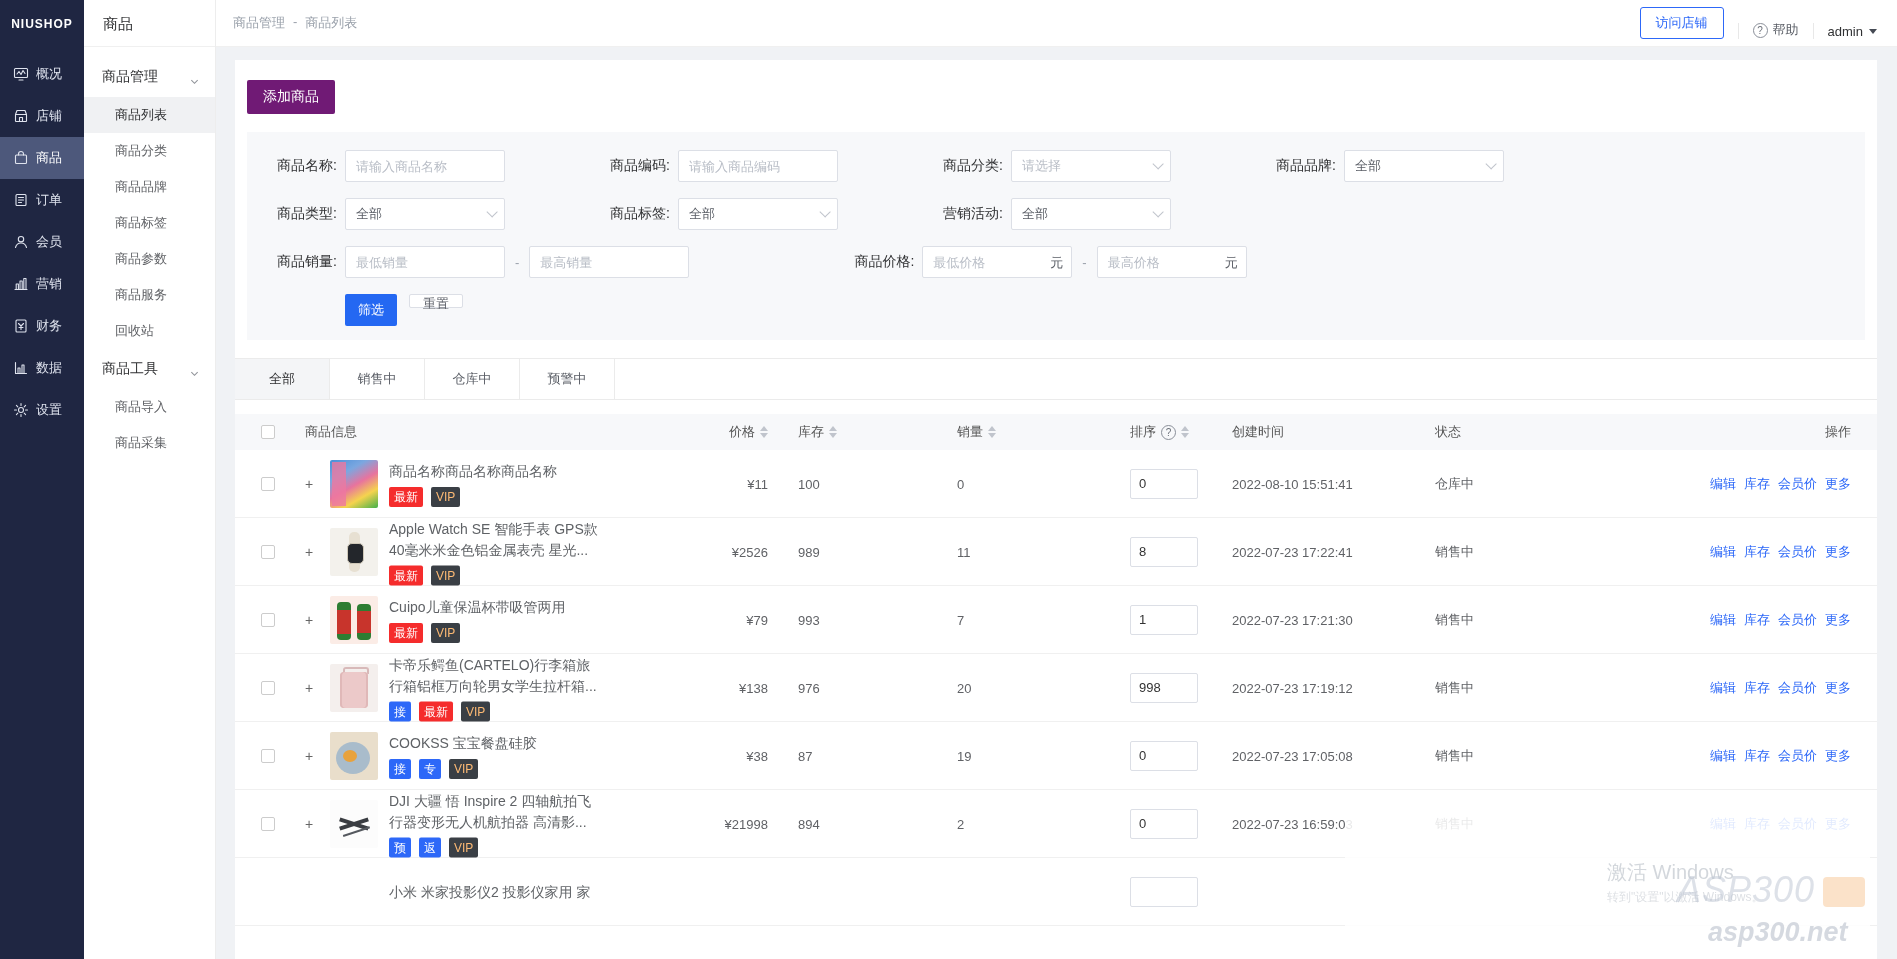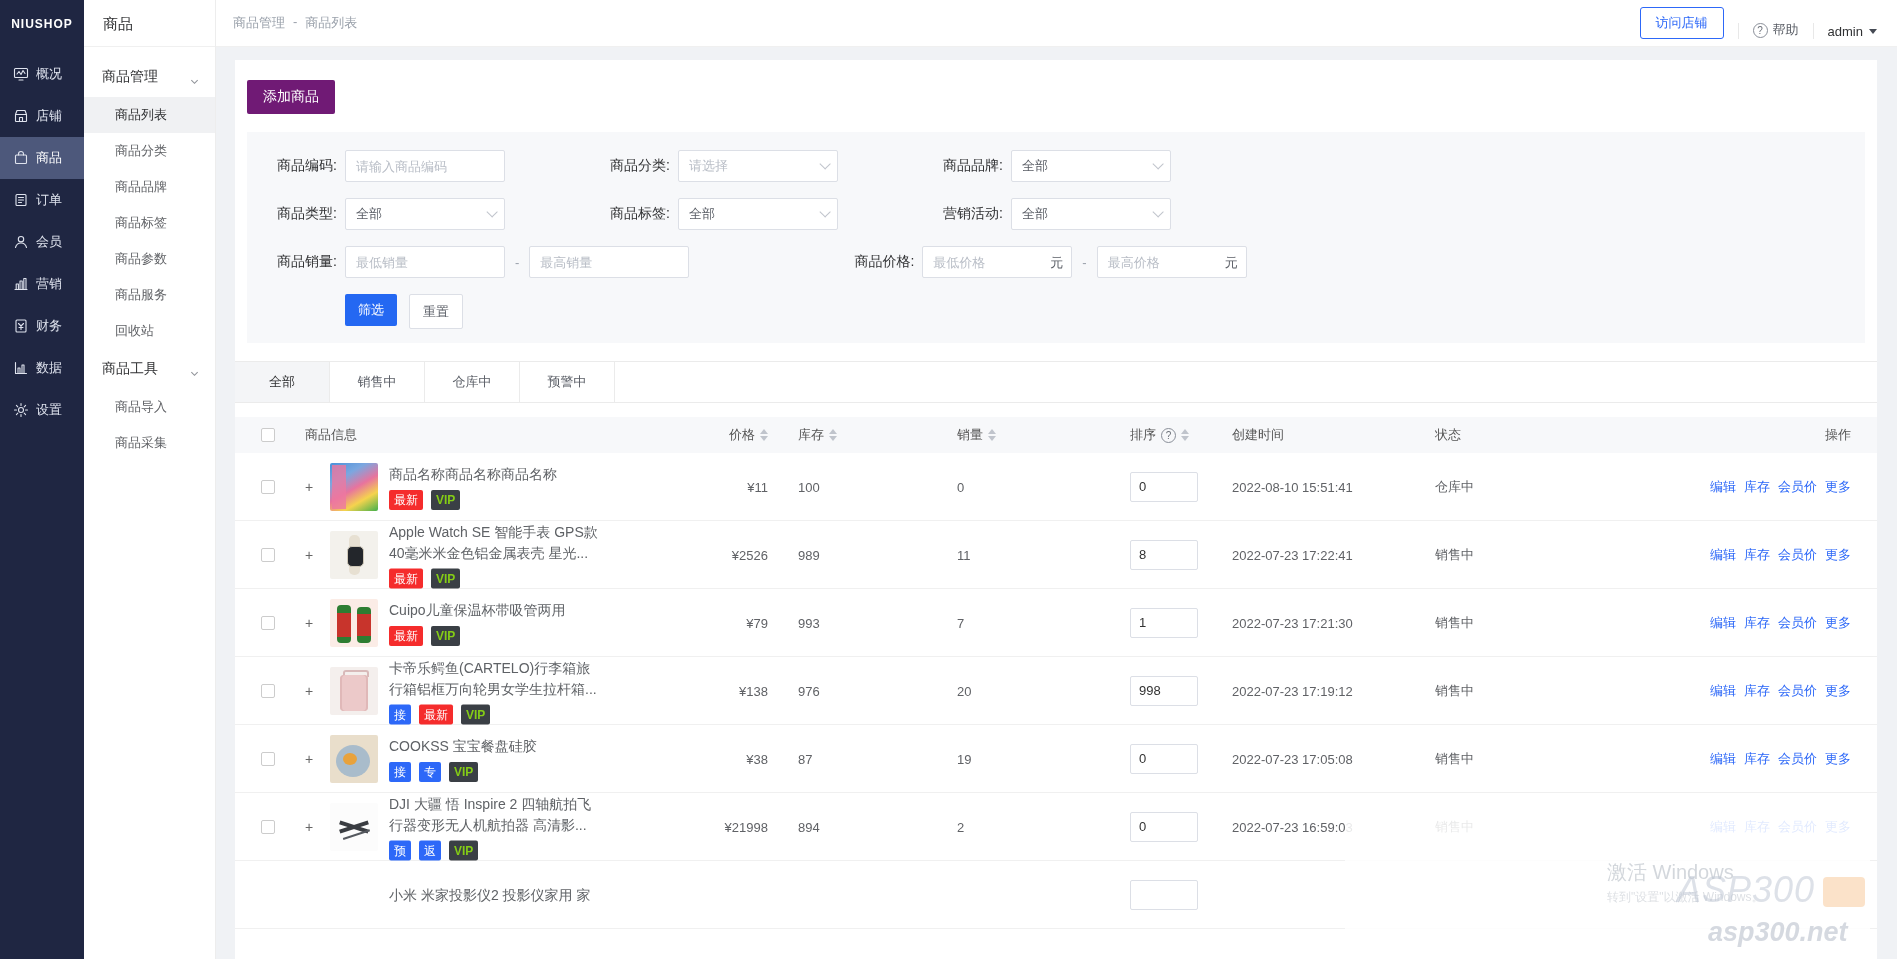--- a/index.html
+++ b/index.html
@@ -51,21 +51,21 @@
   .fselect { width:160px; height:32px; border:1px solid #dcdfe6; border-radius:2px; background:#fff; display:flex; align-items:center; justify-content:space-between; padding:0 10px; font-size:13px; cursor:pointer; }
   .fselect .sel-val { color:#5a5e66; }
   .fselect .sel-val.placeholder { color:#b8bdc6; }
   .sel-arrow { width:8px; height:8px; border-right:1px solid #c0c4cc; border-bottom:1px solid #c0c4cc; transform:rotate(45deg) translateY(-3px); }
   .range-sep { margin:0 10px; color:#9aa1ab; font-size:13px; }
   .unit-wrap { position:relative; }
   .unit-wrap .tinput { width:150px; padding-right:28px; }
   .unit { position:absolute; right:9px; top:8px; font-size:13px; color:#5a5e66; }
   .fbtn-row { display:flex; margin-left:98px; margin-top:14px; gap:12px; }
   .filter-btn { width:52px; height:32px; background:#2468f2; border:none; border-radius:2px; color:#fff; font-size:13px; cursor:pointer; }
-  .reset-btn { width:54px; height:35px; background:#fff; border:1px solid #dcdfe6; border-radius:2px; color:#5a5e66; font-size:13px; cursor:pointer; }
+  .reset-btn { width:54px; height:14px; background:#fff; border:1px solid #dcdfe6; border-radius:2px; color:#5a5e66; font-size:13px; cursor:pointer; }
 
   
   .tabs { display:flex; margin-top:18px; border-top:1px solid #ebebeb; border-bottom:1px solid #ebebeb; }
   .tab { width:95px; height:40px; line-height:40px; text-align:center; font-size:13px; color:#5a5e66; border-right:1px solid #ebebeb; cursor:pointer; background:#fff; }
   .tab.active { background:#f4f5f7; color:#303133; }
 
   
   .batch-row { position:relative; height:28px; margin-top:20px; }
   .checkbox { width:14px; height:14px; border:1px solid #ccc; border-radius:2px; background:#fff; display:inline-block; cursor:pointer; }
   .batch-row .checkbox { position:absolute; left:26px; top:7px; }
@@ -91,21 +91,21 @@
   .carets { display:inline-flex; flex-direction:column; margin-left:5px; gap:2px; }
   .car-up { width:0;height:0;border-left:4px solid transparent;border-right:4px solid transparent;border-bottom:5px solid #c0c4cc; cursor:pointer; }
   .car-dn { width:0;height:0;border-left:4px solid transparent;border-right:4px solid transparent;border-top:5px solid #c0c4cc; cursor:pointer; }
   .thead .qcircle { margin-left:5px; }
 
   .ptitle { font-size:14px; color:#5f6266; line-height:21px; width:320px; overflow:hidden; text-overflow:ellipsis; }
   .ptags { margin-top:5px; display:flex; }
   .tag { height:20px; line-height:20px; padding:0 5px; font-size:12px; border-radius:2px; color:#fff; margin-right:8px; display:inline-block; }
   .tag-red { background:#f52c2c; }
   .tag-blue { background:#2d68f8; }
-  .tag-vip { background:#3a3f45; color:#84cc16; font-weight:bold; }
+  .tag-vip { background:#3a3f45; color:#fdba74; font-weight:normal; }
 
   .sort-input { width:68px; height:30px; border:1px solid #dcdfe6; border-radius:2px; padding:0 8px; font-size:13px; color:#333; background:#fff; font-family:inherit; }
   .op-link { color:#2d68f8; margin-left:8px; cursor:pointer; text-decoration:none; font-size:13px; }
 
   
   .pimg { width:48px; height:48px; border-radius:2px; background:#f5f5f5; position:relative; overflow:hidden; display:block; }
   .pimg-tv { background:linear-gradient(150deg,#4a90d9 0%,#7ba7e0 28%,#e8739e 52%,#f5d34e 74%,#43b04a 100%); }
   .pimg-tv::before { content:""; position:absolute; left:2px; top:2px; width:14px; height:44px; background:rgba(238,120,160,.8); }
   .pimg-watch { background:#f3f1ec; }
   .pimg-watch::before { content:""; position:absolute; left:19px; top:4px; width:11px; height:40px; background:#e7e0d2; border-radius:5px; }
@@ -277,20 +277,24 @@
   </header>
 
   <main class="card">
 
     <button class="add-btn">添加商品</button>
 
     
     <section class="filter-panel">
       <div class="frow">
         <div class="fcol">
+          <span class="flabel">商品名称:</span>
+          <input class="tinput" type="text" placeholder="请输入商品名称" style="">
+        </div>
+        <div class="fcol">
           <span class="flabel">商品编码:</span>
           <input class="tinput" type="text" placeholder="请输入商品编码" style="">
         </div>
         <div class="fcol">
           <span class="flabel">商品分类:</span>
           <div class="fselect">
             <span class="sel-val placeholder">请选择</span>
             <span class="sel-arrow"></span>
           </div>
         </div>

